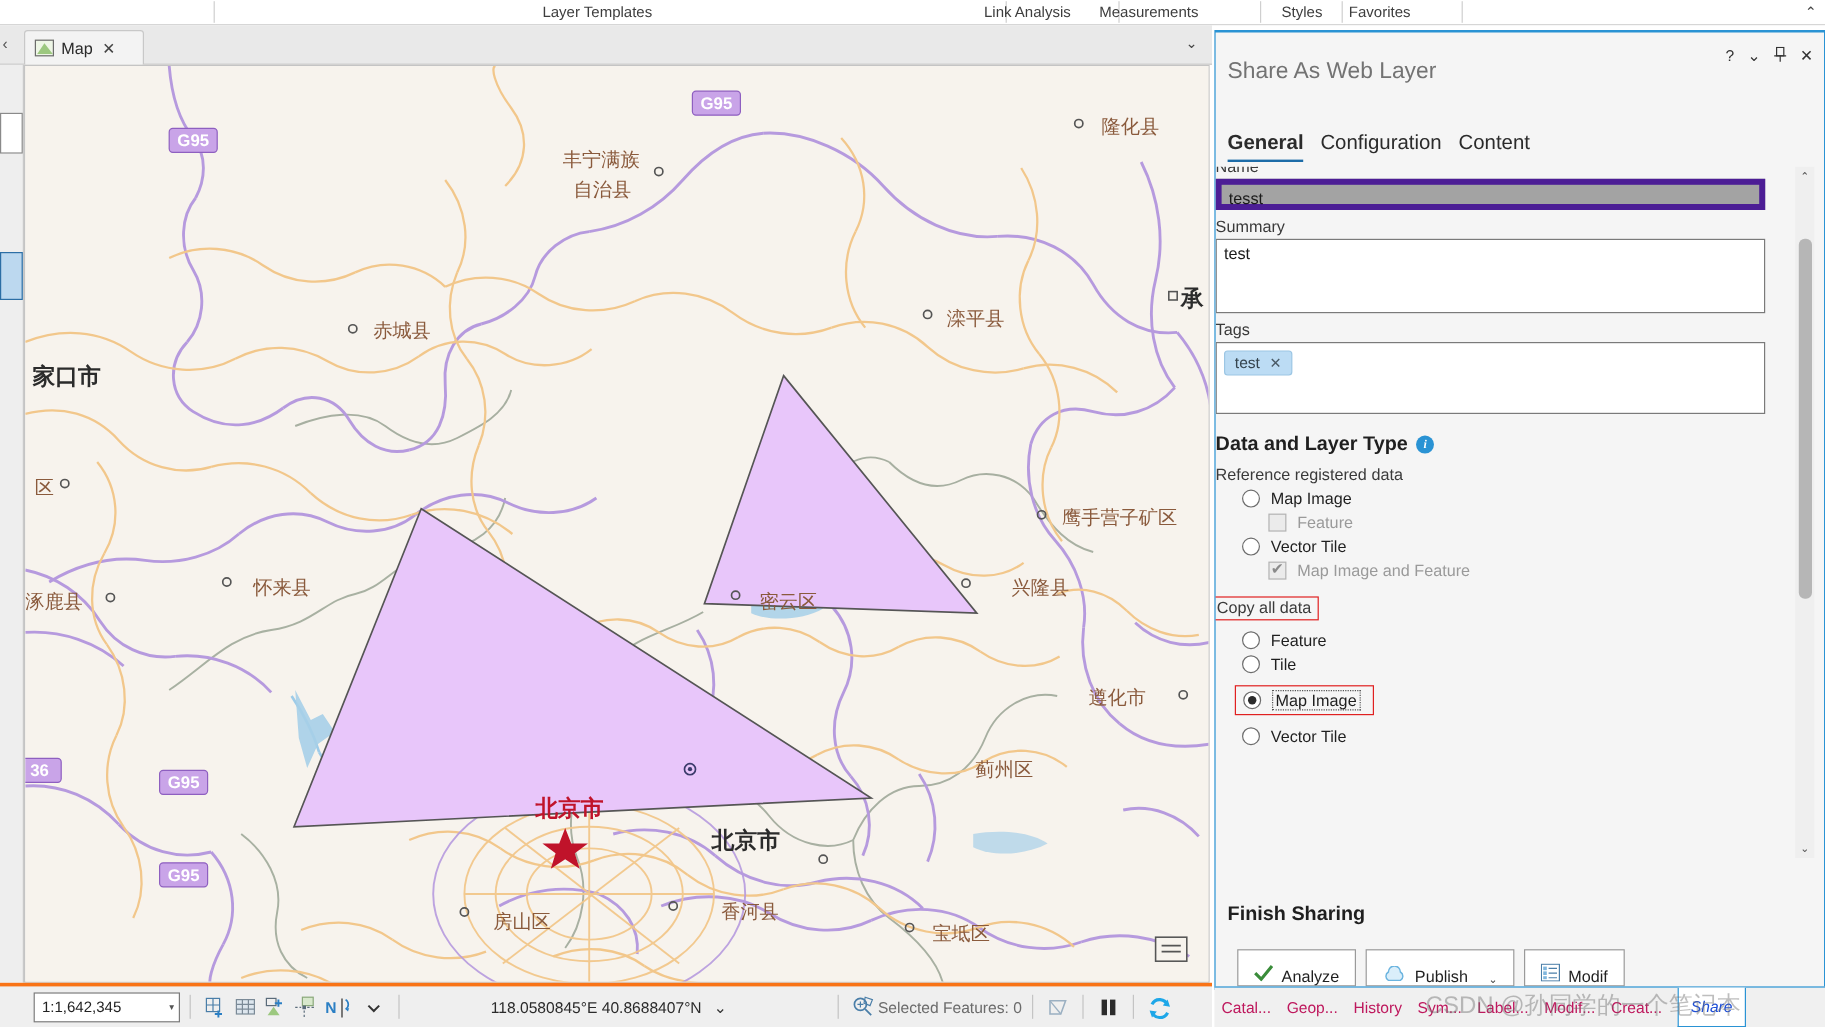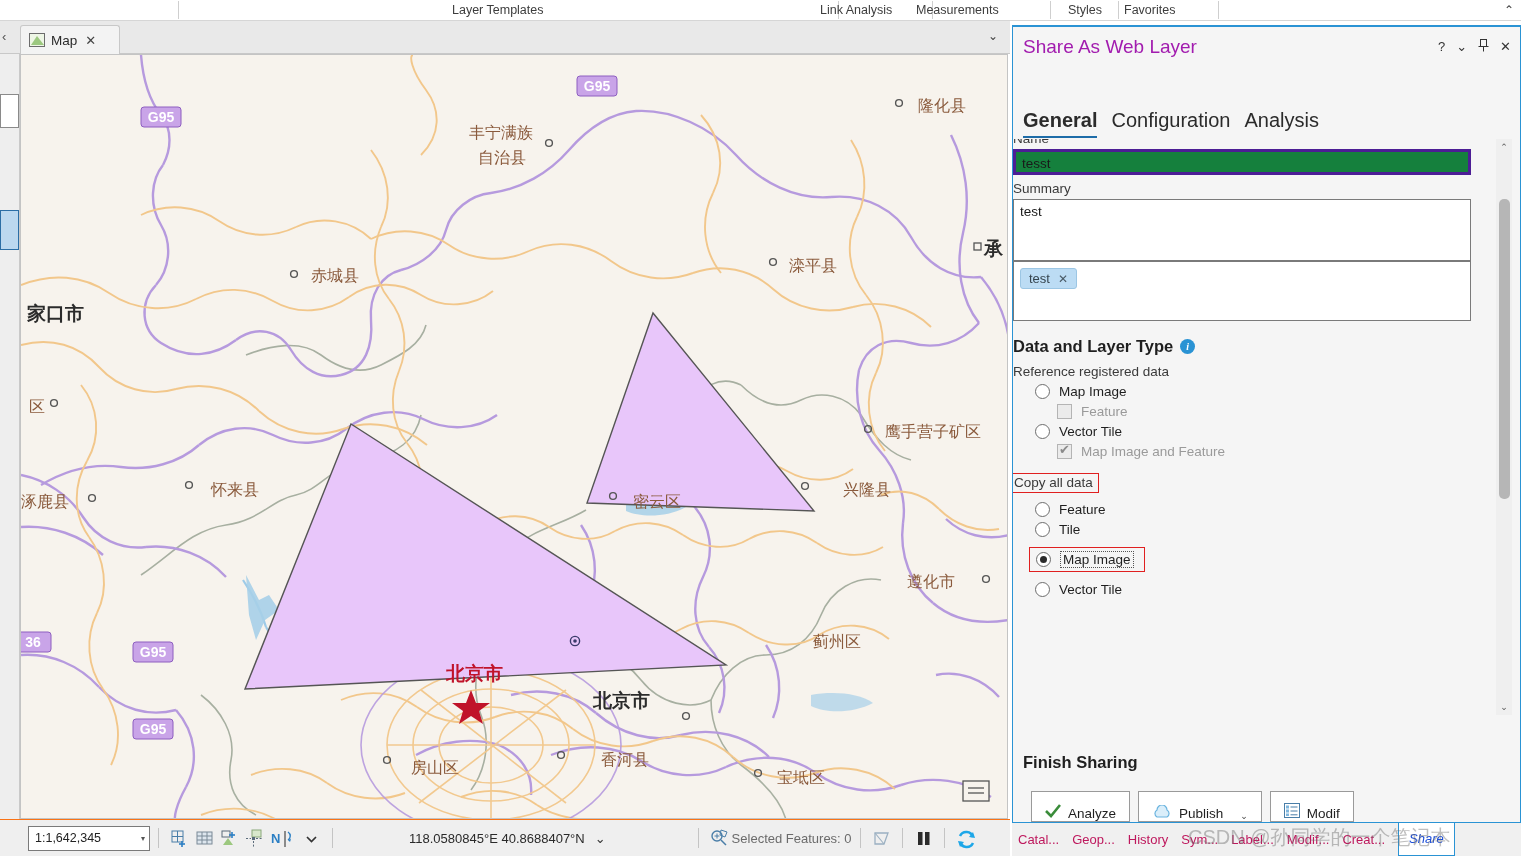--- a/index.html
+++ b/index.html
@@ -71,67 +71,67 @@
   
   .mapwrap {
     position: absolute; left: 20px; top: 54px; width: 988px; height: 765px;
     overflow: hidden; border: 1px solid #c4c4c4; background: #f7f4ef;
   }
   .mapsvg { display: block; }
 
   
   .statusbar {
     position: absolute; left: 0; top: 819px; width: 1010px; height: 37px;
-    background: #efefef; border-top: 1px solid #f97316;
+    background: #efefef; border-top: 3px solid #f97316;
     display: flex; align-items: center;
   }
   .scalebox {
     margin-left: 28px; width: 122px; height: 25px;
     background: #ffffff; border: 1px solid #7a7a7a;
     display: flex; align-items: center; justify-content: space-between;
     padding: 0 4px 0 6px; font-size: 12.5px; color: #222;
   }
   .scalebox .caret { font-size: 8px; color: #555; }
   .vsep { width: 1px; height: 20px; background: #c4c4c4; margin: 0 8px; }
   .sicon { width: 19px; height: 19px; margin: 0 3px; position: relative; }
   .coords { font-size: 13px; color: #2a2a2a; white-space: nowrap; }
   .selfeat { font-size: 13px; color: #6b6b6b; white-space: nowrap; }
 
   
   .panel {
     position: absolute; left: 1012px; top: 25px; width: 509px; height: 800px;
     background: #f5f5f5; border: 1px solid #2a93d4; border-top-width: 2px;
   }
   .panel-title {
-    position: absolute; left: 10px; top: 9px;
-    font-size: 19px; color: #a21caf; font-weight: normal;
+    position: absolute; left: 10px; top: 22px;
+    font-size: 19px; color: #737373; font-weight: normal;
   }
   .panel-ctrls {
     position: absolute; right: 9px; top: 12px;
     display: flex; align-items: center; gap: 11px;
     font-size: 13px; color: #333;
   }
   .panel-ctrls span { cursor: pointer; line-height: 13px; }
   .panel-sub {
     position: absolute; left: 0; right: 0; top: 42px; text-align: center;
     font-size: 16px; color: #2b2b2b;
   }
   .tabs {
     position: absolute; left: 10px; top: 82px; display: flex; gap: 14px;
   }
-  .tab { font-size: 20px; color: #2b2b2b; padding-bottom: 4px; cursor: pointer; }
+  .tab { font-size: 17px; color: #2b2b2b; padding-bottom: 4px; cursor: pointer; }
   .tab.active { font-weight: bold; border-bottom: 2px solid #1d6ca8; }
 
   .panel-body {
     position: absolute; left: 0; top: 112px; width: 475px; height: 576px;
     overflow: hidden;
   }
   .fld-label { font-size: 13.5px; color: #3a3a3a; margin: 6px 0 3px; }
   .txtinput {
-    width: 458px; height: 26px; background: #15803d; border: 3px solid #4c1d95;
+    width: 458px; height: 26px; background: #a3a3a3; border: 5px solid #4c1d95;
     font-size: 13.5px; color: #1a1a1a; padding: 0 6px; line-height: 24px;
   }
   .txtarea {
     width: 458px; height: 62px; background: #fff; border: 1px solid #7a7a7a;
     font-size: 13.5px; color: #1a1a1a; padding: 4px 6px;
   }
   .tagbox {
     width: 458px; height: 60px; background: #fff; border: 1px solid #7a7a7a;
     padding: 6px;
   }
@@ -592,31 +592,32 @@
             <line x1="0.5" y1="7.5" x2="10.5" y2="7.5" stroke="#333"></line>
           </svg>
       </span>
       <span>✕</span>
     </div>
 
 
     <div class="tabs">
       <div class="tab active">General</div>
       <div class="tab">Configuration</div>
-      <div class="tab">Analysis</div>
+      <div class="tab">Content</div>
     </div>
 
     <div class="panel-body">
       <div style="margin-top:-14px;">
         <div class="fld-label">Name</div>
         <div class="txtinput">tesst</div>
 
         <div class="fld-label">Summary</div>
         <div class="txtarea">test</div>
 
+        <div class="fld-label">Tags</div>
         <div class="tagbox">
           <span class="tagchip">
             <span>test</span>
             <span class="x">✕</span>
           </span>
         </div>
 
         <div class="sec-head">
           <span>Data and Layer Type</span>
           <span class="infodot">i</span>

